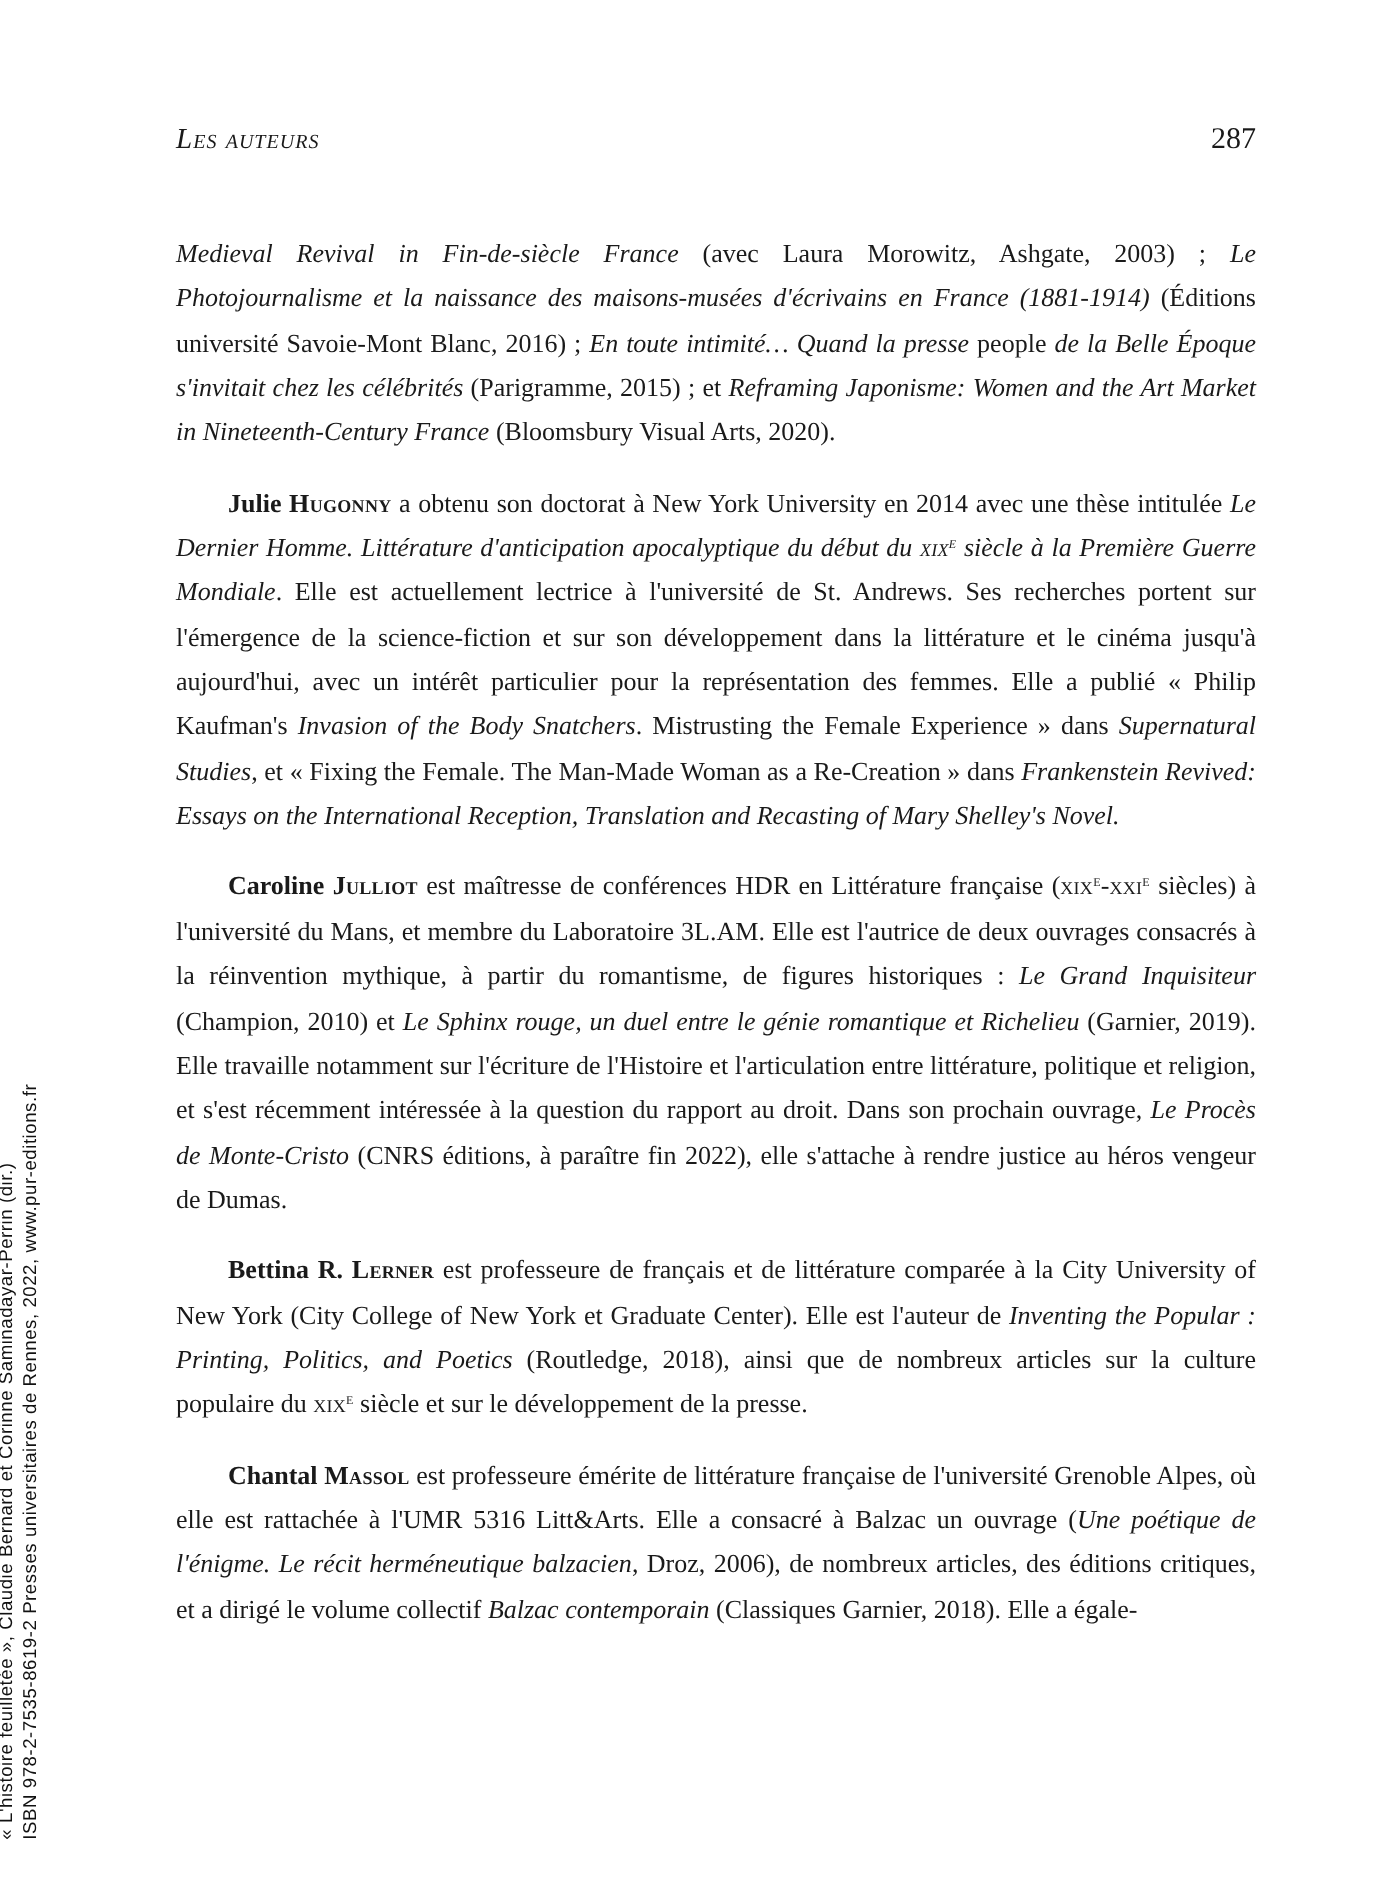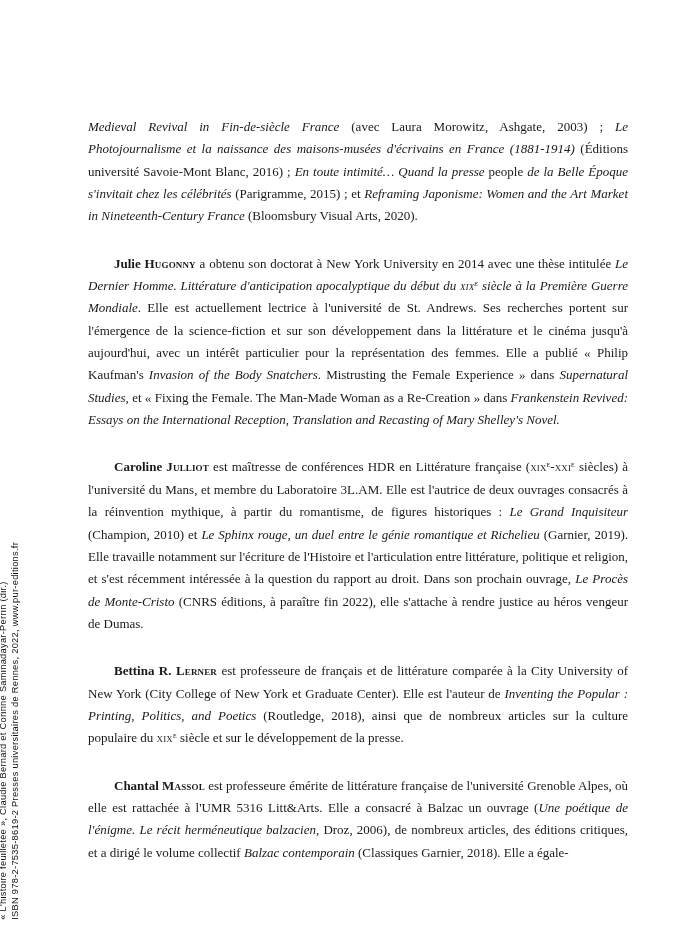--- a/index.html
+++ b/index.html
@@ -80,21 +80,21 @@
   }
   p.para {
     margin: 0;
     text-align: justify;
     text-justify: inter-word;
     font-size: 13px;
     line-height: 22.35px;
     hyphens: manual;
     -webkit-hyphens: manual;
   }
-  p.para + p.para { margin-top: 25px; }
+  p.para + p.para { margin-top: 13px; }
   p.indent { text-indent: 26px; }
 
   i, .it { font-style: italic; }
   b, .bd { font-weight: bold; }
 
   .sc {
     font-variant: small-caps;
     letter-spacing: 0.01em;
   }
   .sc-bold {
@@ -113,20 +113,24 @@
 
 <div class="margin-strip">
   <div class="margin-strip-inner">
     <div>« L'histoire feuilletée », Claudie Bernard et Corinne Saminadayar-Perrin (dir.)</div>
     <div>ISBN 978-2-7535-8619-2 Presses universitaires de Rennes, 2022, www.pur-editions.fr</div>
   </div>
 </div>
 
 <div class="page-column">
 
+  <div class="running-head">
+    <span class="running-head-title">Les auteurs</span>
+    <span class="running-head-folio">287</span>
+  </div>
 
   <div class="text-block">
       <p class="para"><span class="it">Medieval Revival in Fin-de-siècle France</span><span> (avec Laura Morowitz, Ashgate, 2003) ; </span><span class="it">Le Photojournalisme et la naissance des maisons-musées d'écrivains en France (1881-1914)</span><span> (Éditions université Savoie-Mont Blanc, 2016) ; </span><span class="it">En toute intimité… Quand la presse</span><span> people </span><span class="it">de la Belle Époque s'invitait chez les célébrités</span><span> (Parigramme, 2015) ; et </span><span class="it">Reframing Japonisme: Women and the Art Market in Nineteenth-Century France</span><span> (Bloomsbury Visual Arts, 2020).</span></p>
       <p class="para indent"><span class="bd">Julie </span><span class="sc-bold">Hugonny</span><span> a obtenu son doctorat à New York University en 2014 avec une thèse intitulée </span><span class="it">Le Dernier Homme. Littérature d'anticipation apocalyptique du début du </span><span class="sc it">xix<sup>e</sup></span><span class="it"> siècle à la Première Guerre Mondiale</span><span>. Elle est actuellement lectrice à l'université de St. Andrews. Ses recherches portent sur l'émergence de la science-fiction et sur son développement dans la littérature et le cinéma jusqu'à aujourd'hui, avec un intérêt particulier pour la représentation des femmes. Elle a publié « Philip Kaufman's </span><span class="it">Invasion of the Body Snatchers</span><span>. Mistrusting the Female Experience » dans </span><span class="it">Supernatural Studies</span><span>, et « Fixing the Female. The Man-Made Woman as a Re-Creation » dans </span><span class="it">Frankenstein Revived: Essays on the International Reception, Translation and Recasting of Mary Shelley's Novel</span><span class="it">.</span></p>
       <p class="para indent"><span class="bd">Caroline </span><span class="sc-bold">Julliot</span><span> est maîtresse de conférences HDR en Littérature française (</span><span class="sc">xix<sup>e</sup></span><span>-</span><span class="sc">xxi<sup>e</sup></span><span> siècles) à l'université du Mans, et membre du Laboratoire 3L.AM. Elle est l'autrice de deux ouvrages consacrés à la réinvention mythique, à partir du romantisme, de figures historiques : </span><span class="it">Le Grand Inquisiteur</span><span> (Champion, 2010) et </span><span class="it">Le Sphinx rouge, un duel entre le génie romantique et Richelieu</span><span> (Garnier, 2019). Elle travaille notamment sur l'écriture de l'Histoire et l'articulation entre littérature, politique et religion, et s'est récemment intéressée à la question du rapport au droit. Dans son prochain ouvrage, </span><span class="it">Le Procès de Monte-Cristo</span><span> (CNRS éditions, à paraître fin 2022), elle s'attache à rendre justice au héros vengeur de Dumas.</span></p>
       <p class="para indent"><span class="bd">Bettina R. </span><span class="sc-bold">Lerner</span><span> est professeure de français et de littérature comparée à la City University of New York (City College of New York et Graduate Center). Elle est l'auteur de </span><span class="it">Inventing the Popular : Printing, Politics, and Poetics</span><span> (Routledge, 2018), ainsi que de nombreux articles sur la culture populaire du </span><span class="sc">xix<sup>e</sup></span><span> siècle et sur le développement de la presse.</span></p>
       <p class="para indent"><span class="bd">Chantal </span><span class="sc-bold">Massol</span><span> est professeure émérite de littérature française de l'université Grenoble Alpes, où elle est rattachée à l'UMR 5316 Litt&amp;Arts. Elle a consacré à Balzac un ouvrage (</span><span class="it">Une poétique de l'énigme. Le récit herméneutique balzacien</span><span>, Droz, 2006), de nombreux articles, des éditions critiques, et a dirigé le volume collectif </span><span class="it">Balzac contemporain</span><span> (Classiques Garnier, 2018). Elle a égale-</span></p>
     </div>
 
 </div>

